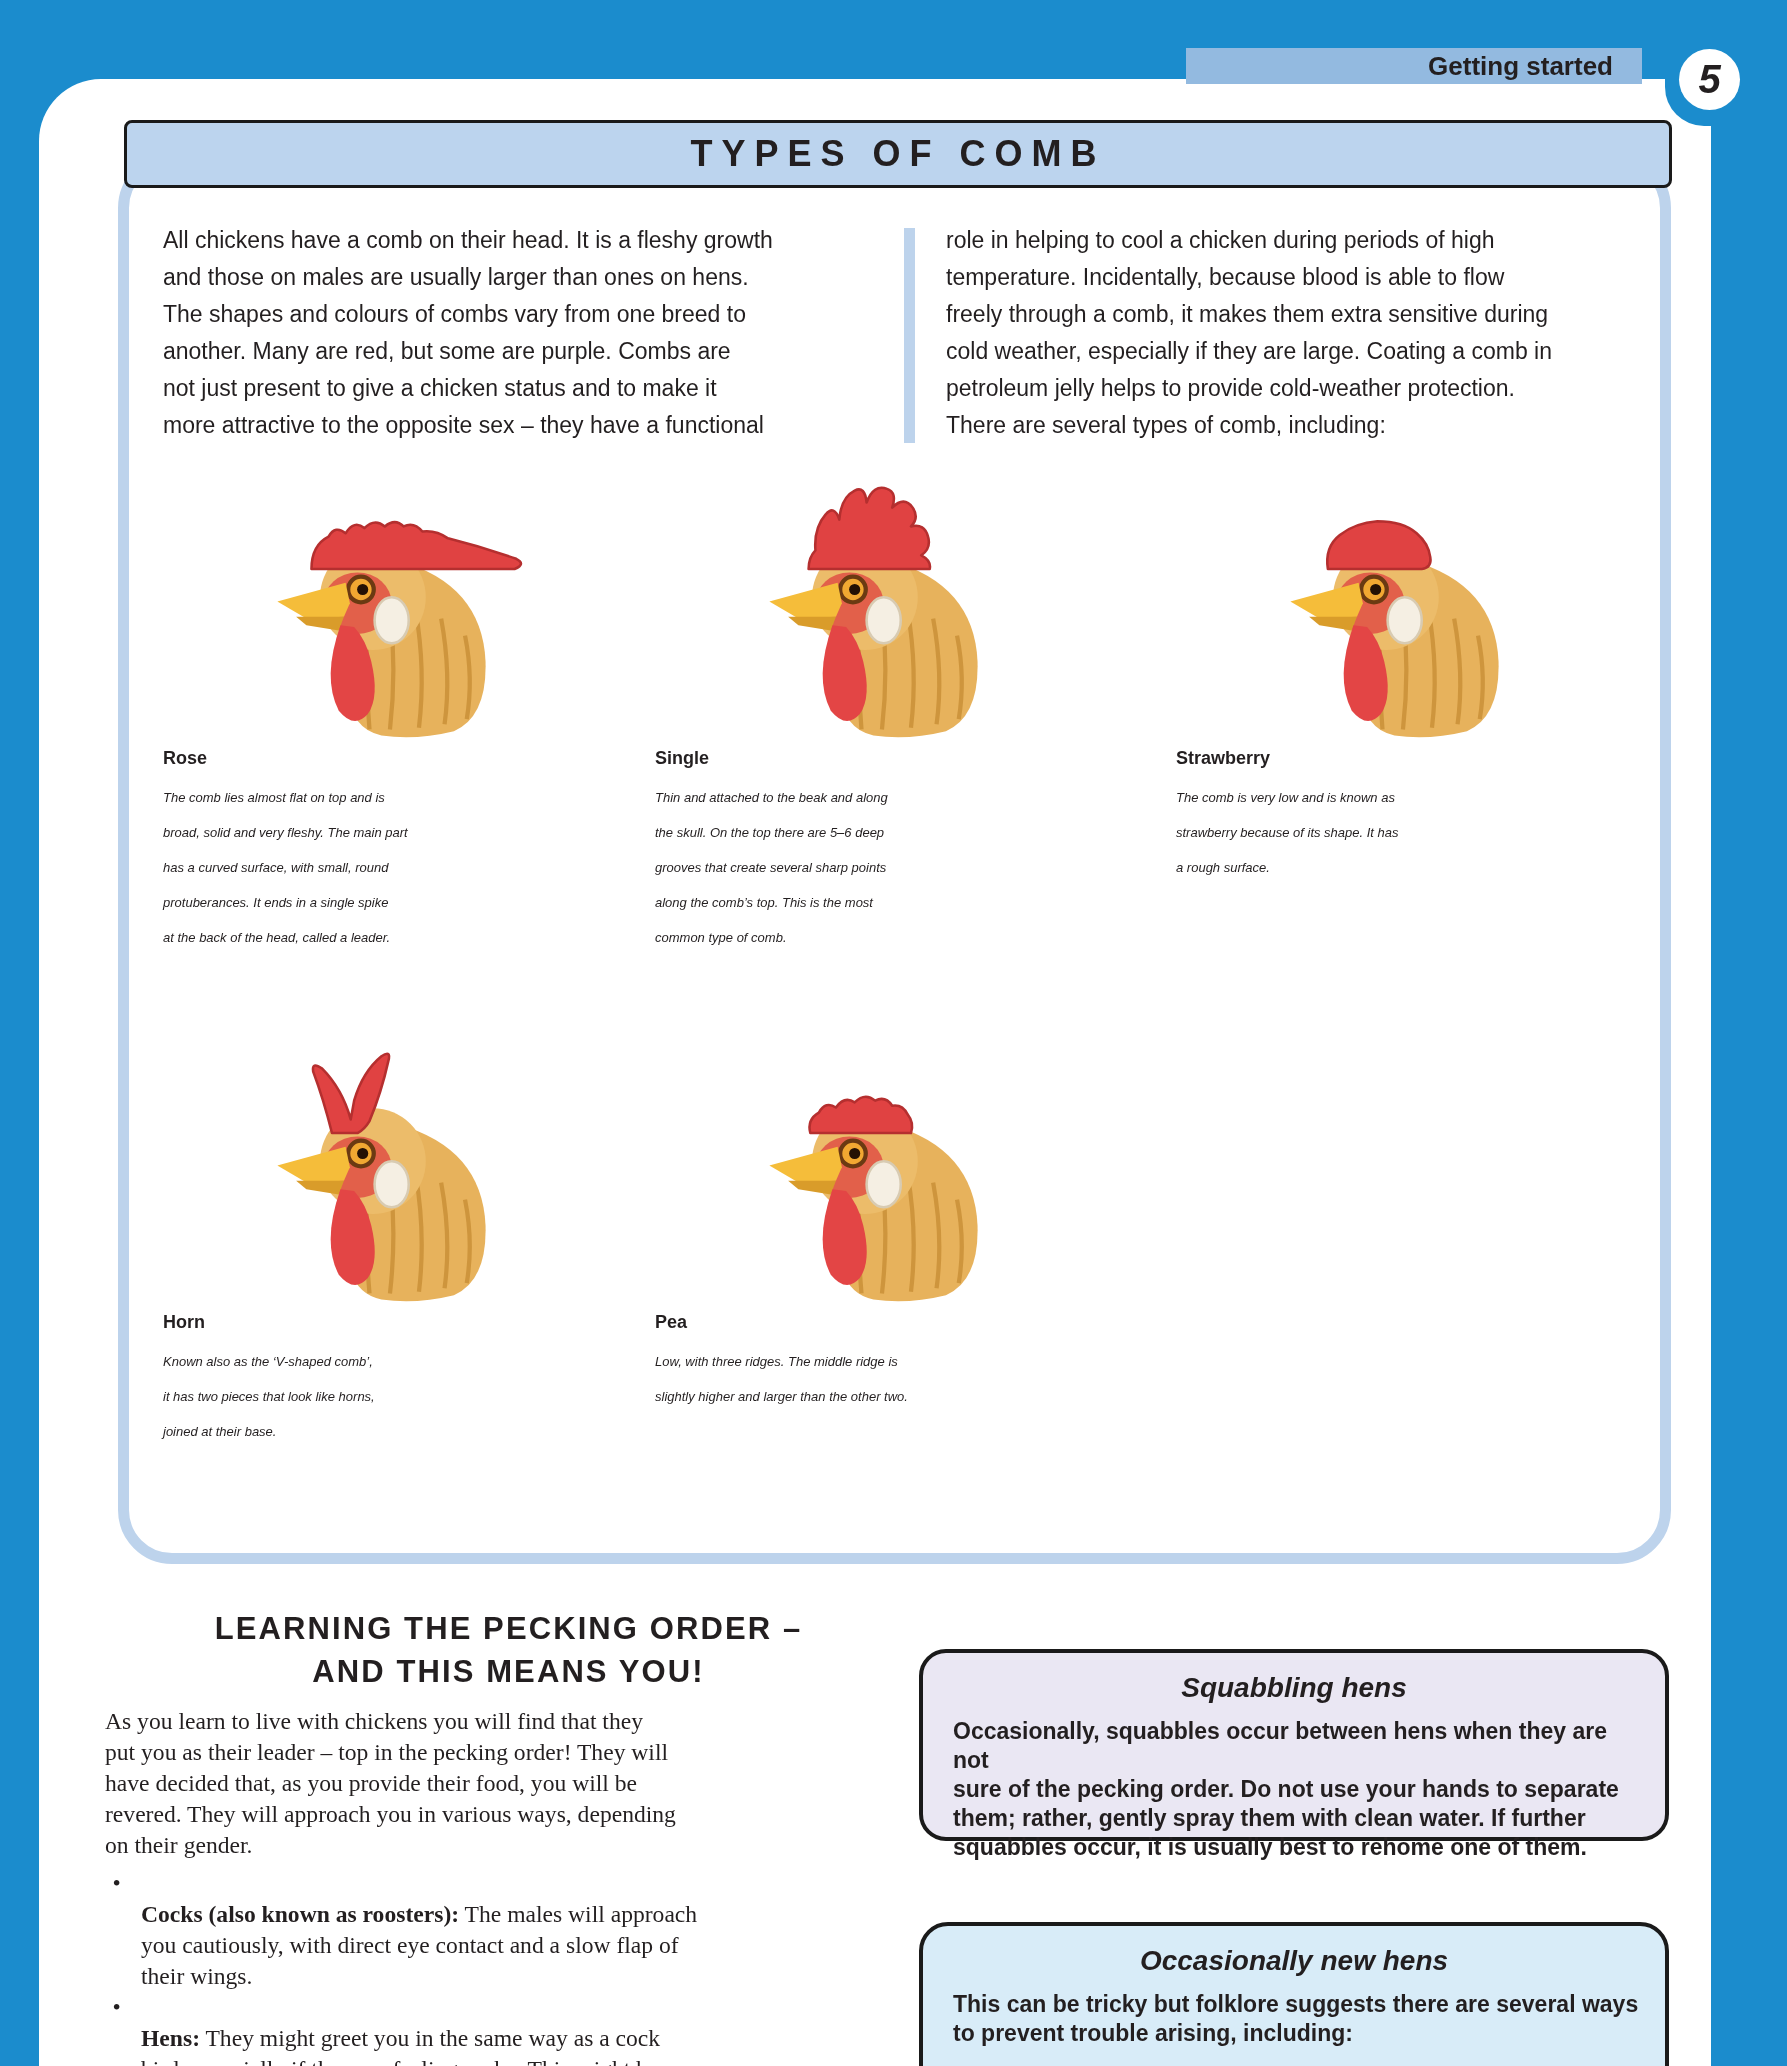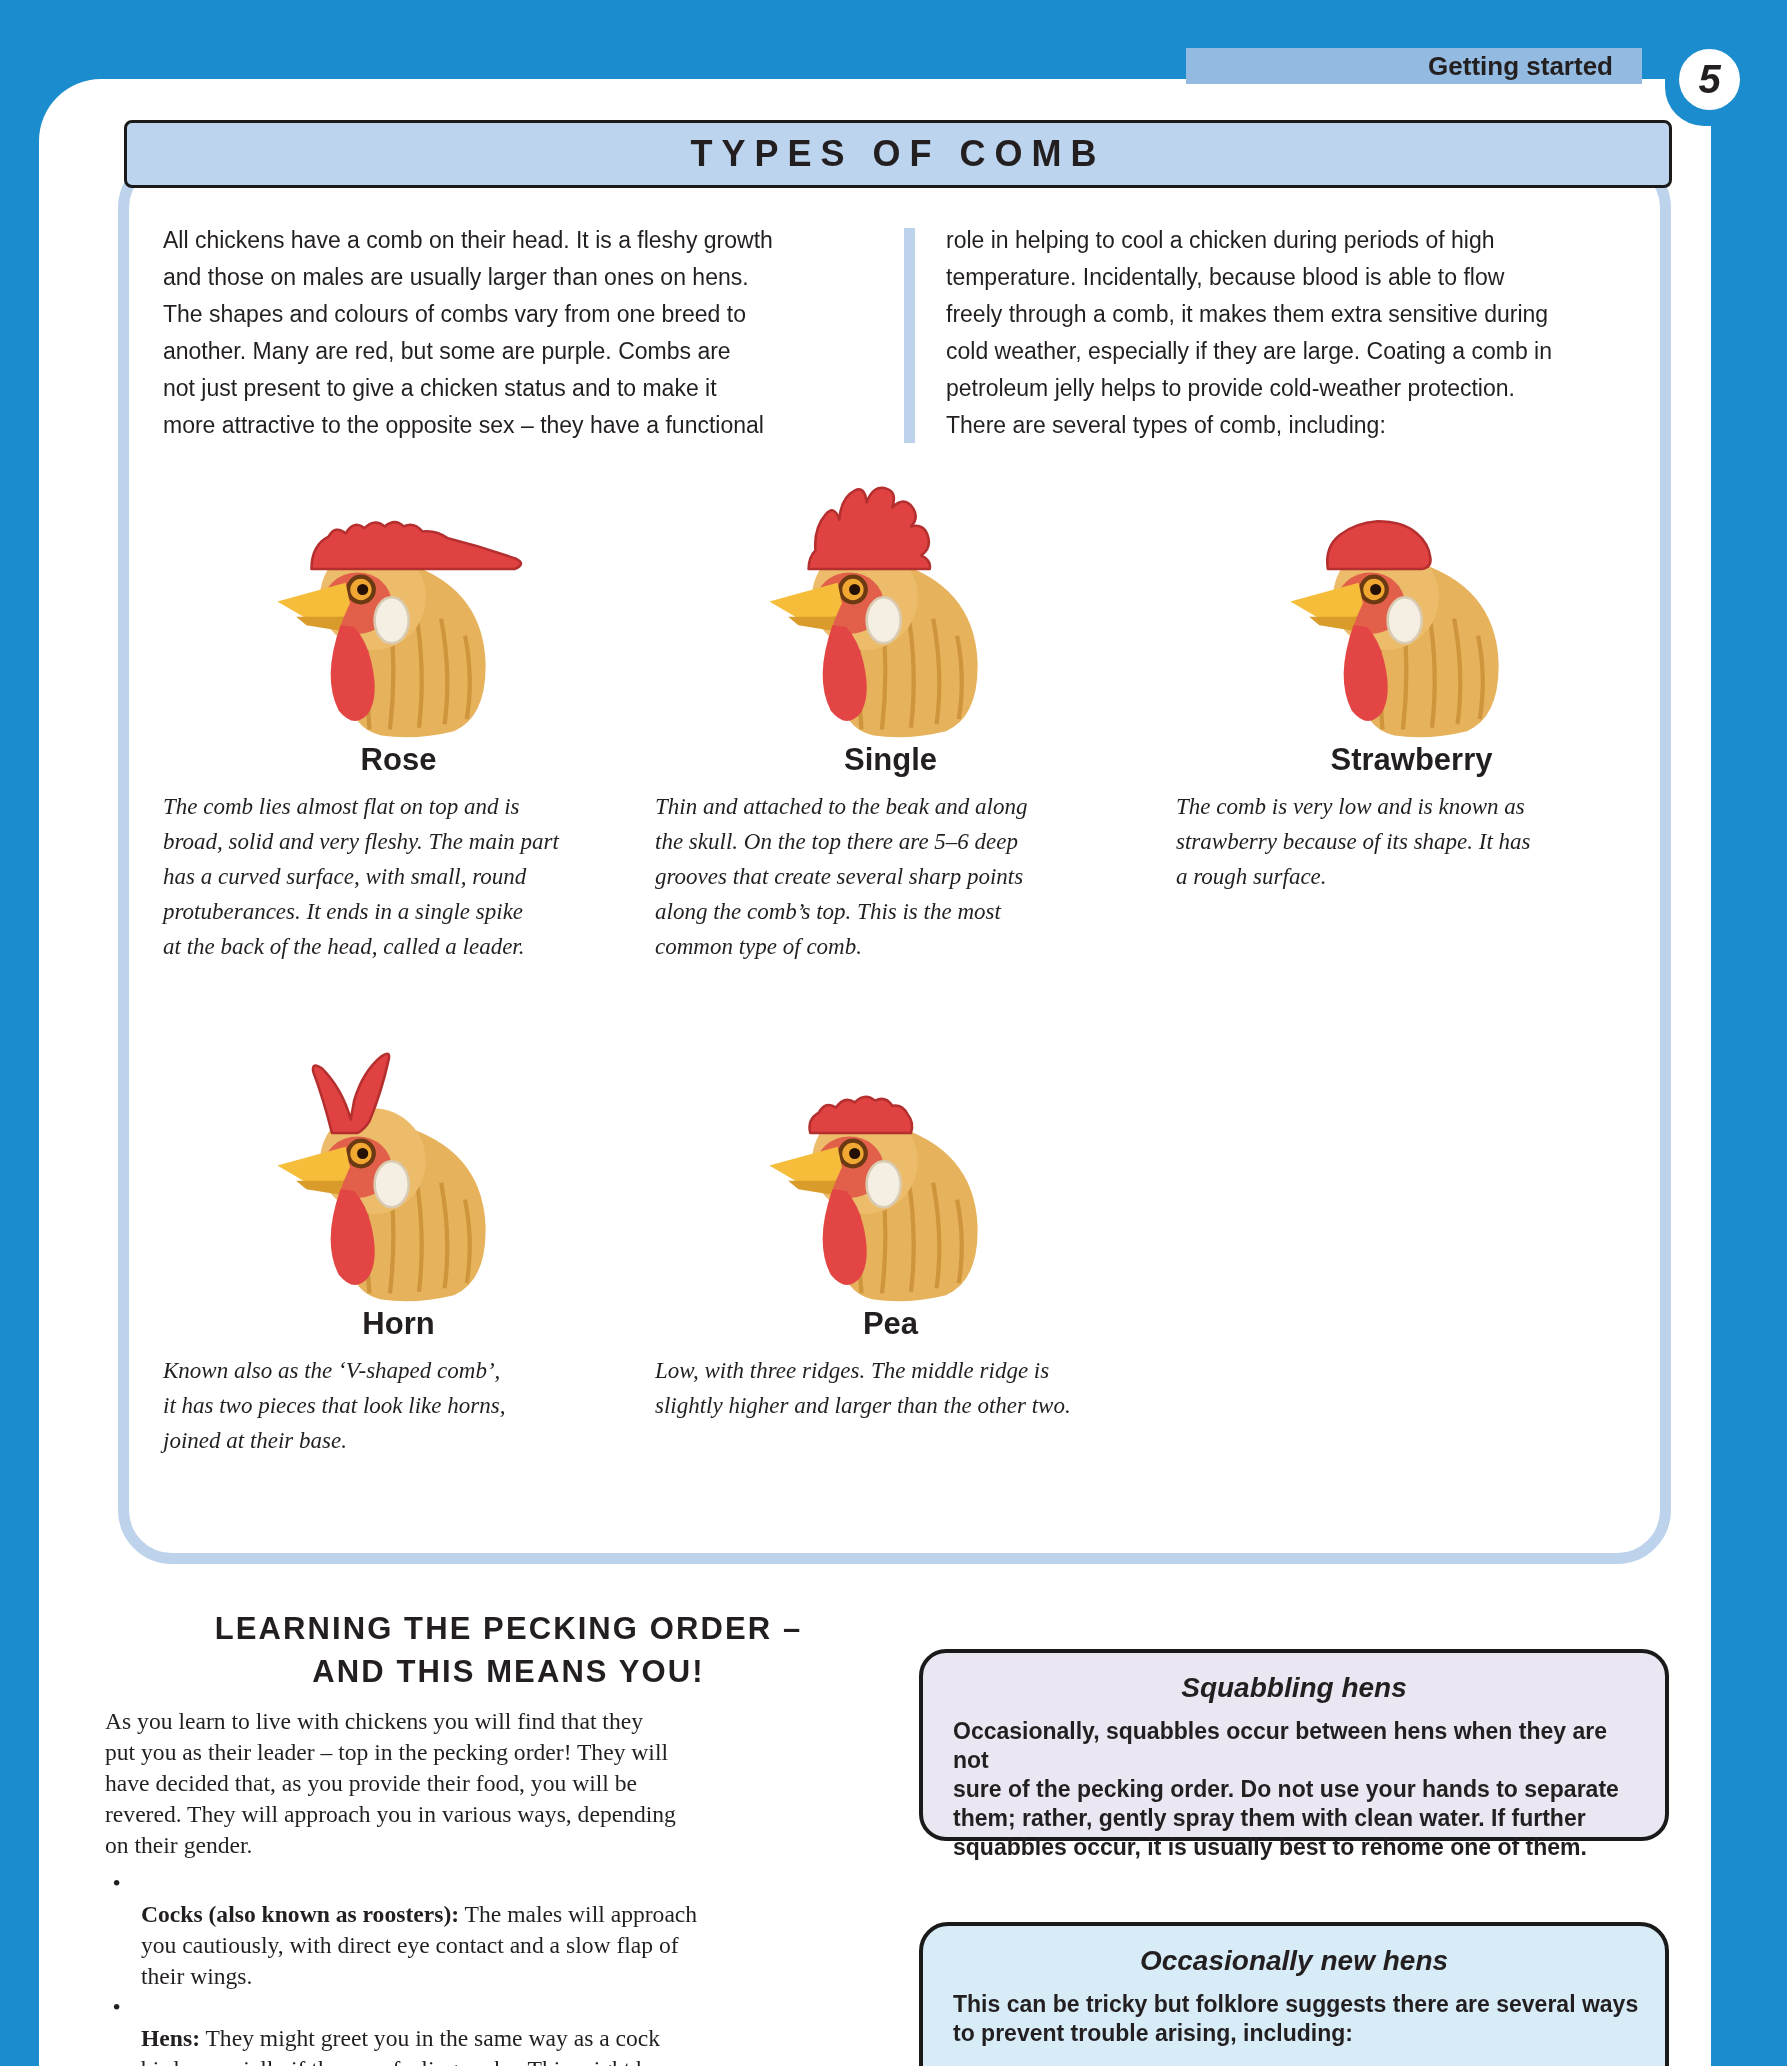--- a/index.html
+++ b/index.html
@@ -21,22 +21,22 @@
         border:3.7px solid #1a1a1a;border-radius:8px;box-sizing:border-box;
         display:flex;align-items:center;justify-content:center;}
   .comb-title{font-size:36px;font-weight:bold;letter-spacing:9px;}
   .intro-col{position:absolute;top:222px;font-size:23px;line-height:37px;white-space:pre-line;}
   .intro-left{left:163px;width:727px;}
   .intro-right{left:946px;width:715px;}
   .col-divider{position:absolute;left:904px;top:228px;width:10.7px;height:215px;background:#bdd3ec;}
   .fig{position:absolute;width:471px;}
   .fig-img{height:302px;display:flex;align-items:flex-end;justify-content:center;}
   .fig-img svg{width:273px;height:256px;}
-  .fig-name{text-align:center;font-size:31px;font-weight:bold;margin-top:4px;}
-  .fig-caption{margin-top:10.7px;font-size:23px;line-height:35px;font-style:italic;white-space:pre-line;font-family:Liberation Serif, serif;}
+  .fig-name{font-size:18px;font-weight:bold;margin-top:10px;}
+  .fig-caption{margin-top:10.7px;font-size:13px;line-height:35px;font-style:italic;white-space:pre-line;}
   .comb-path{fill:#e04242;stroke:#b52f2f;stroke-width:3;stroke-linejoin:round;}
   .peck-head{position:absolute;left:116px;top:1607px;width:785px;text-align:center;
         font-size:31px;font-weight:bold;line-height:43px;letter-spacing:2.1px;}
   .serif{font-family:"Liberation Serif",serif;}
   .peck-body{position:absolute;left:105px;top:1706px;width:798px;font-size:23.6px;line-height:31px;white-space:pre-line;}
   .peck-bullets{position:absolute;left:105px;top:1868px;width:798px;}
   .pb{position:relative;padding-left:36px;font-size:23.6px;line-height:31px;white-space:pre-line;}
   .pb .bdot{position:absolute;left:7.4px;top:0;}
   .pb .lead{font-weight:bold;}
   .side-box{position:absolute;left:919px;width:750px;border:4.5px solid #1a1a1a;border-radius:29px;box-sizing:border-box;}

